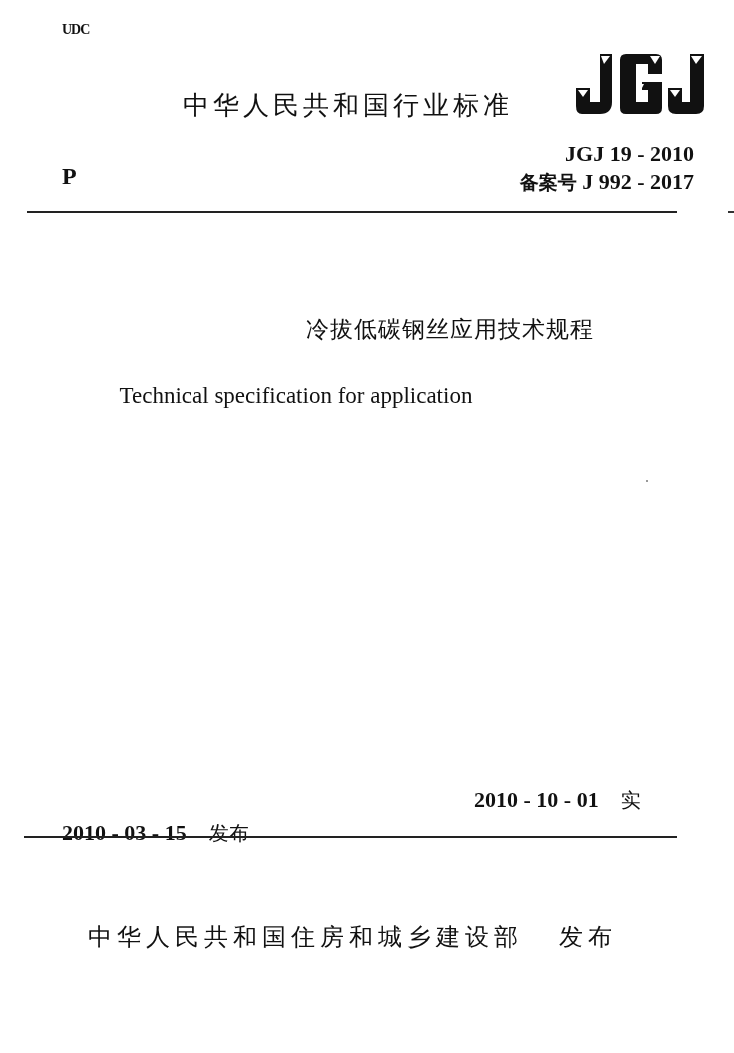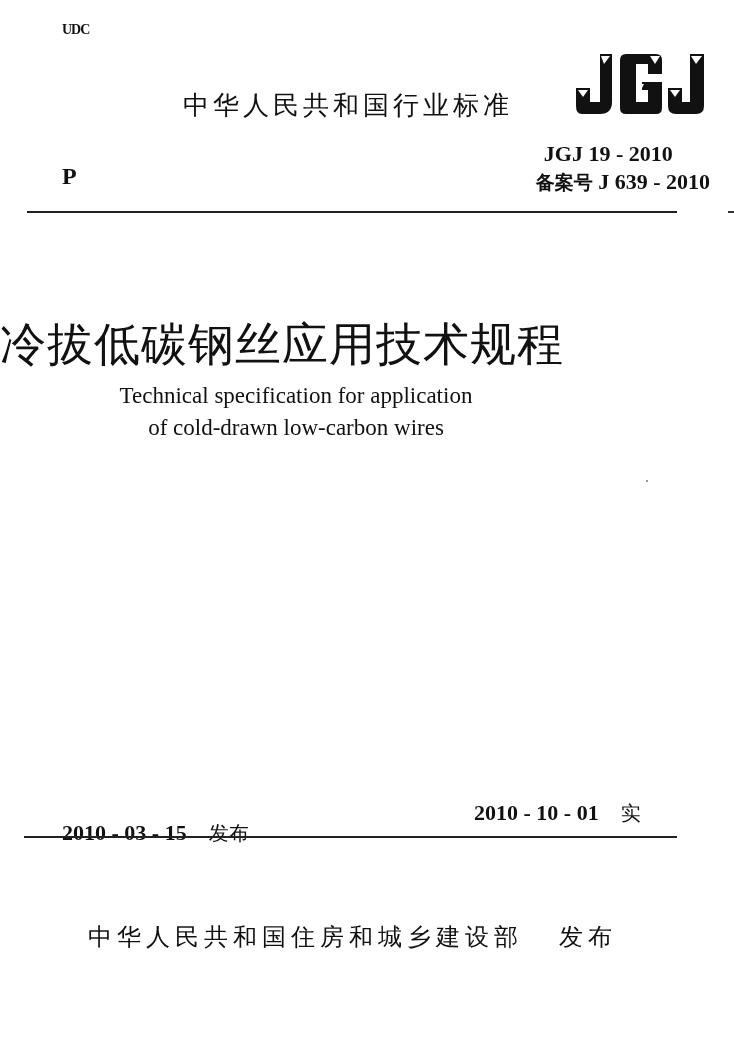--- a/index.html
+++ b/index.html
@@ -32,45 +32,45 @@
       left: 183px; top: 88px;
       font-family: "DejaVu Sans", sans-serif;
       font-size: 26px;
       letter-spacing: 4px;
     }
     .logo {
       left: 574px; top: 52px;
       width: 132px; height: 64px;
     }
     .std-no {
-      right: 24px; top: 140px;
+      right: 40px; top: 140px;
       font-family: "Liberation Serif", serif;
       font-weight: bold;
       font-size: 22px;
-      text-align: center;
+      text-align: right;
       line-height: 28px;
     }
     .std-no .row { white-space: nowrap; }
     .std-no .cn {
       font-family: Liberation Sans, sans-serif;
       font-size: 19px;
       font-weight: bold;
       margin-left: 29px;
     }
     .rule {
       height: 2px;
       background: #222;
     }
     .rule1 { left: 27px; top: 211px; width: 650px; }
     .tick { left: 728px; top: 211px; width: 6px; height: 2px; background: #333; }
     .title-cn {
       left: 0; width: 594px; top: 314px;
-      text-align: left;
+      text-align: right;
       font-family: "DejaVu Serif", serif;
-      font-size: 46px;
+      font-size: 23px;
       letter-spacing: 1px;
     }
     .title-en {
       left: 0; width: 592px; top: 380px;
       text-align: center;
       font-family: "Liberation Serif", serif;
       font-size: 23px;
       line-height: 32px;
     }
     .dot { left: 646px; top: 480px; width: 2px; height: 2px; background: #999; }
@@ -80,21 +80,20 @@
       font-weight: bold;
       font-size: 22px;
       white-space: nowrap;
     }
     .date-right {
       left: 474px; top: 787px;
       font-family: "Liberation Serif", serif;
       font-weight: bold;
       font-size: 22px;
       white-space: nowrap;
-      margin-top: 13px;
     }
     .cnlabel {
       font-family: "DejaVu Sans", sans-serif;
       font-weight: normal;
       font-size: 20px;
       margin-left: 22px;
     }
     .rule2 { left: 24px; top: 836px; width: 653px; }
     .publisher {
       left: 88px; top: 914px;
@@ -129,32 +128,31 @@
     <path d="M96 38 L106 38 L101 45 Z" fill="#fff"></path>
   </svg>
 </div>
 
 <div class="abs p-class">P</div>
 
 <div class="abs std-no">
   <div class="row">JGJ 19 - 2010</div>
   <div class="row">
     <span class="cn">备案号</span>
-    <span>J 639 - 2010</span>
+    <span>J 992 - 2017</span>
   </div>
 </div>
 
 <div class="abs rule rule1"></div>
 <div class="abs tick"></div>
 
 <div class="abs title-cn">冷拔低碳钢丝应用技术规程</div>
 
 <div class="abs title-en">
   <div>Technical specification for application</div>
-  <div>of cold-drawn low-carbon wires</div>
 </div>
 
 <div class="abs dot"></div>
 
 <div class="abs date-left">
   <span>2010 - 03 - 15</span><span class="cnlabel">发布</span>
 </div>
 
 <div class="abs date-right">
   <span>2010 - 10 - 01</span><span class="cnlabel">实</span>

